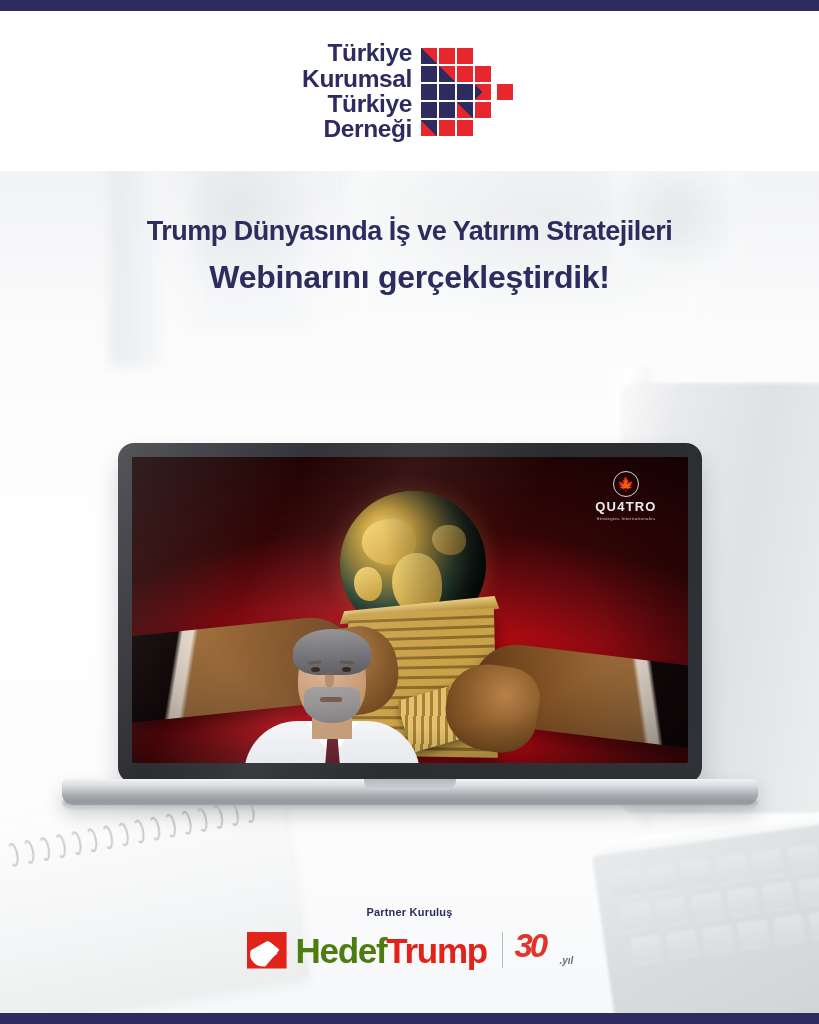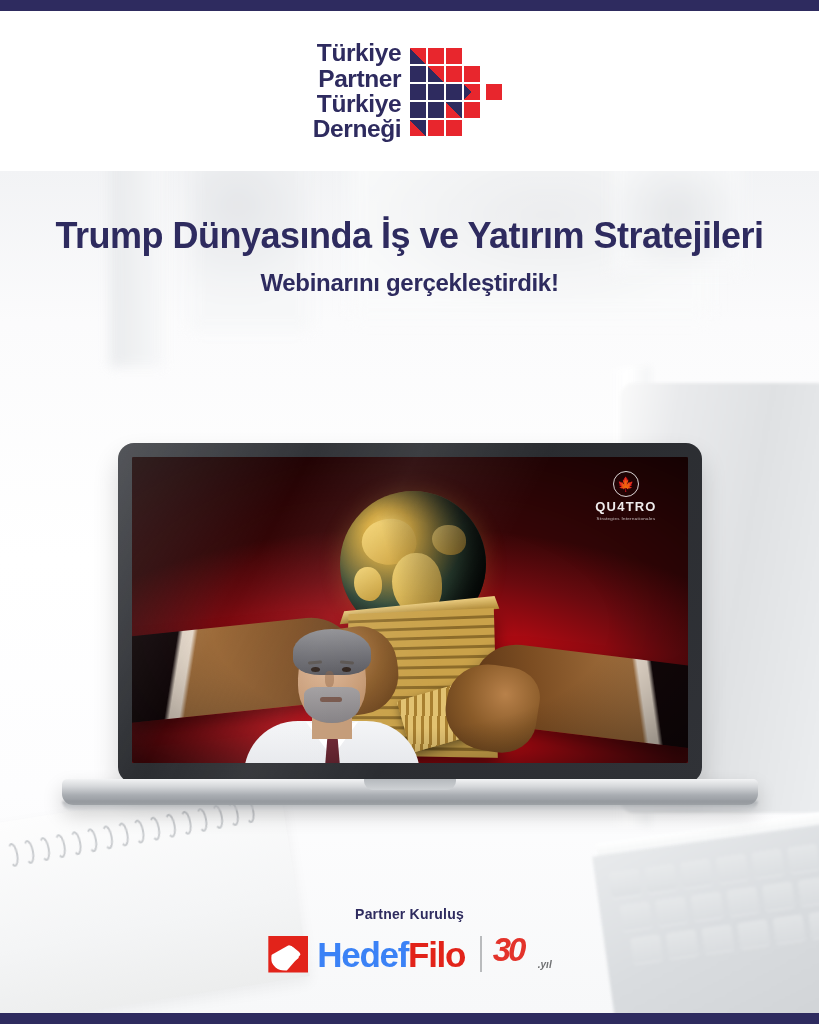--- a/index.html
+++ b/index.html
@@ -142,21 +142,21 @@
     box-shadow:0 1px 0 rgba(255,255,255,.7);
   }
 
   
   .headline {
     position:absolute; left:0; top:216px; width:819px;
     text-align:center; z-index:6;
   }
   .headline-main {
     color:#2e2b5f;
-    font-size:36px;
+    font-size:27px;
     font-weight:700;
     letter-spacing:-0.5px;
     line-height:1.12;
     white-space:nowrap;
   }
   .headline-banner {
     display:inline-block;
     margin-top:12px;
     background:#2f2c60;
     color:#ffffff;
@@ -164,21 +164,21 @@
     font-style:italic;
     font-weight:500;
     letter-spacing:0px;
     padding:6px 22px 9px 22px;
     line-height:1.12;
     white-space:nowrap;
   }
   .headline-sub {
     margin-top:14px;
     color:#2e2b5f;
-    font-size:24px;
+    font-size:32px;
     font-weight:700;
     letter-spacing:-0.3px;
     line-height:1.12;
     white-space:nowrap;
   }
 
   
   .laptop { position:absolute; left:118px; top:443px; width:584px; height:360px; z-index:5; }
   .laptop-lid {
     position:absolute; left:0; top:0; width:584px; height:340px;
@@ -376,37 +376,37 @@
     position:absolute; left:-56px; top:358px; width:696px; height:9px;
     background:linear-gradient(180deg,#8e9297,#cfd2d5);
     border-radius:0 0 12px 12px; opacity:.55; filter:blur(1px);
   }
 
   
   .partner {
     position:absolute; left:0; top:906px; width:819px; text-align:center; z-index:6;
   }
   .partner-label {
-    color:#2e2b5f; font-size:14px; font-weight:700; letter-spacing:.2px;
+    color:#2e2b5f; font-size:11px; font-weight:700; letter-spacing:.2px;
   }
   .partner-logo {
     margin-top:13px; display:inline-flex; align-items:center; gap:9px;
   }
   .hf-mark { position:relative; width:40px; height:37px; }
   .hf-mark .blk {
     position:absolute; inset:0; background:#e2231a;
     clip-path:polygon(0 0,100% 0,100% 100%,0 100%);
   }
   .hf-mark .sw1, .hf-mark .sw2 {
     position:absolute; background:#ffffff; border-radius:50%;
   }
   .hf-mark .sw1 { left:3px; top:9px; width:30px; height:26px; clip-path:polygon(0 40%,62% 0,100% 36%,52% 100%,0 100%); }
   .hf-mark .sw2 { left:9px; top:15px; width:22px; height:16px; clip-path:polygon(0 46%,58% 4%,100% 44%,46% 100%,0 100%); }
   .hf-word { font-size:35px; font-weight:700; letter-spacing:-1.3px; line-height:1; }
-  .hf-hedef { color:#3b82f6; }
+  .hf-hedef { color:#4d7c0f; }
   .hf-filo { color:#e2231a; }
   .hf-divider { width:1.6px; height:36px; background:#b9bbbd; margin:0 2px 0 6px; }
   .hf-anniv { position:relative; width:58px; height:38px; }
   .hf-20 {
     position:absolute; left:0; top:-2px;
     font-size:33px; font-weight:700; color:#e2231a; letter-spacing:-3px;
     line-height:1; font-style:italic; opacity:.92;
   }
   .hf-yil {
     position:absolute; right:-1px; bottom:3px;
@@ -417,21 +417,21 @@
 <body>
 
 <div class="poster">
 
   <div class="bar-top"></div>
 
   <div class="header-band">
     <div class="assoc-logo">
       <div class="assoc-words">
         <span>Türkiye</span>
-        <span>Partner</span>
+        <span>Kurumsal</span>
         <span>Türkiye</span>
         <span>Derneği</span>
       </div>
       <div class="assoc-grid">
 
         <i class="tri-nr" style="left:0px;  top:0px;"></i>
         <i class="red-sq" style="left:18px; top:0px;"></i>
         <i class="red-sq" style="left:36px; top:0px;"></i>
 
         <i class="navy-sq" style="left:0px;  top:18px;"></i>
@@ -576,21 +576,21 @@
   </div>
 
   <div class="partner">
     <div class="partner-label">Partner Kuruluş</div>
     <div class="partner-logo">
       <div class="hf-mark">
         <div class="blk"></div>
         <div class="sw1"></div>
         <div class="sw2"></div>
       </div>
-      <div class="hf-word"><span class="hf-hedef">Hedef</span><span class="hf-filo">Filo</span></div>
+      <div class="hf-word"><span class="hf-hedef">Hedef</span><span class="hf-filo">Trump</span></div>
       <div class="hf-divider"></div>
       <div class="hf-anniv">
         <span class="hf-20">30</span>
         <span class="hf-yil">.yıl</span>
       </div>
     </div>
   </div>
 
   <div class="bar-bottom"></div>
 </div>

